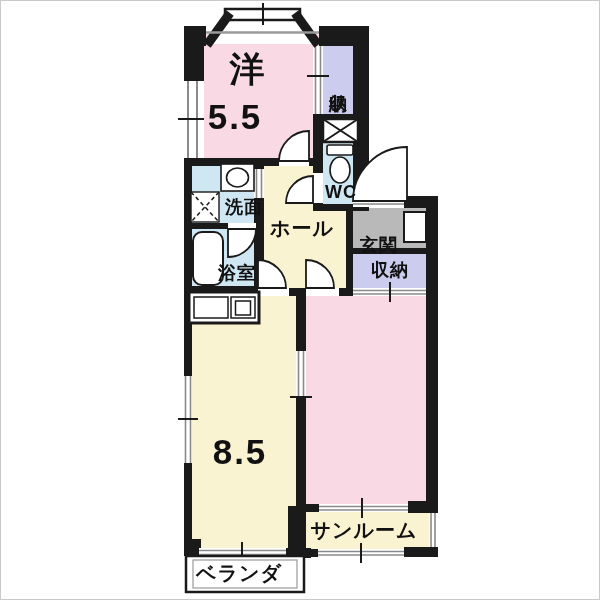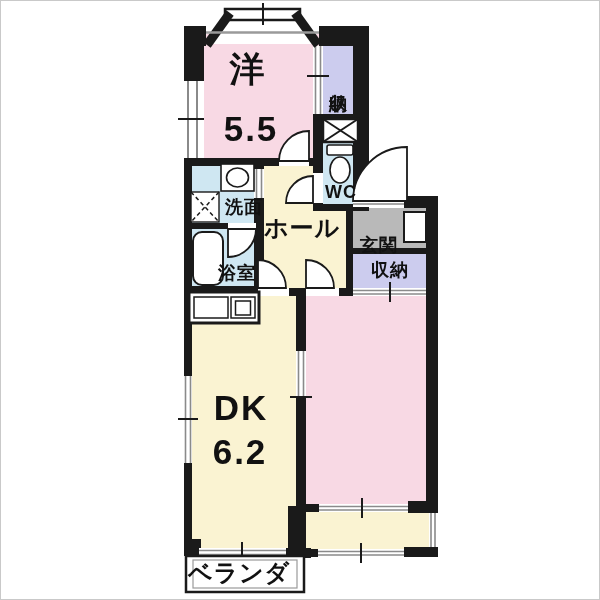--- a/index.html
+++ b/index.html
@@ -8,21 +8,21 @@
     background:#ffffff;border:1px solid #c9c9c9;overflow:hidden;
     font-family:"Liberation Sans","DejaVu Sans",sans-serif;
   }
   .plan-svg{position:absolute;left:0;top:0;}
   .lbl{
     position:absolute;transform:translate(-50%,-50%);
     color:#111;font-weight:bold;white-space:nowrap;line-height:1;
     letter-spacing:1px;
   }
   .lbl-big{font-size:35px;letter-spacing:2px;}
-  .lbl-mid{font-size:24px;}
+  .lbl-mid{font-size:20px;}
   .lbl-sm{font-size:18px;}
   .lbl-v{writing-mode:vertical-rl;text-orientation:upright;letter-spacing:2px;}
 </style>
 </head>
 <body>
 
 <div class="frame">
 <svg class="plan-svg" width="598" height="598" viewBox="0 0 598 598">
 
   <g>
@@ -215,24 +215,24 @@
     <rect x="403" y="211" width="22" height="30" fill="#ffffff" stroke="#1a1a1a" stroke-width="2"></rect>
   </g>
 
   <g>
     <rect x="185" y="555" width="118" height="36" fill="#ffffff" stroke="#1a1a1a" stroke-width="2.5"></rect>
     <rect x="192" y="559" width="104" height="28" fill="none" stroke="#9a9a9a" stroke-width="1.2"></rect>
   </g>
 </svg>
 
 <div class="lbl lbl-big" style="left:247px;top:67px;">洋</div>
-<div class="lbl lbl-big" style="left:250px;top:115px;margin-top:12px;">5.5</div>
+<div class="lbl lbl-big" style="left:234px;top:115px;">5.5</div>
 <div class="lbl lbl-sm lbl-v" style="left:337px;top:80px;">収納</div>
 <div class="lbl lbl-sm" style="left:340px;top:191px;">WC</div>
 <div class="lbl lbl-sm" style="left:243px;top:207px;font-family:Liberation Mono, monospace;">洗面</div>
 <div class="lbl lbl-sm" style="left:236px;top:272px;text-align:right;">浴室</div>
 <div class="lbl lbl-mid" style="left:301px;top:227px;">ホール</div>
 <div class="lbl lbl-sm" style="left:378px;top:244px;">玄関</div>
 <div class="lbl lbl-sm" style="left:389px;top:269px;">収納</div>
-<div class="lbl lbl-big" style="left:240px;top:406px;">DK</div>
-<div class="lbl lbl-big" style="left:239px;top:450px;">6.2</div>
+<div class="lbl lbl-big" style="left:239px;top:450px;">8.5</div>
+<div class="lbl lbl-mid" style="left:363px;top:529px;">サンルーム</div>
 <div class="lbl lbl-mid" style="left:238px;top:572px;">ベランダ</div>
 </div>
 
 </body></html>

